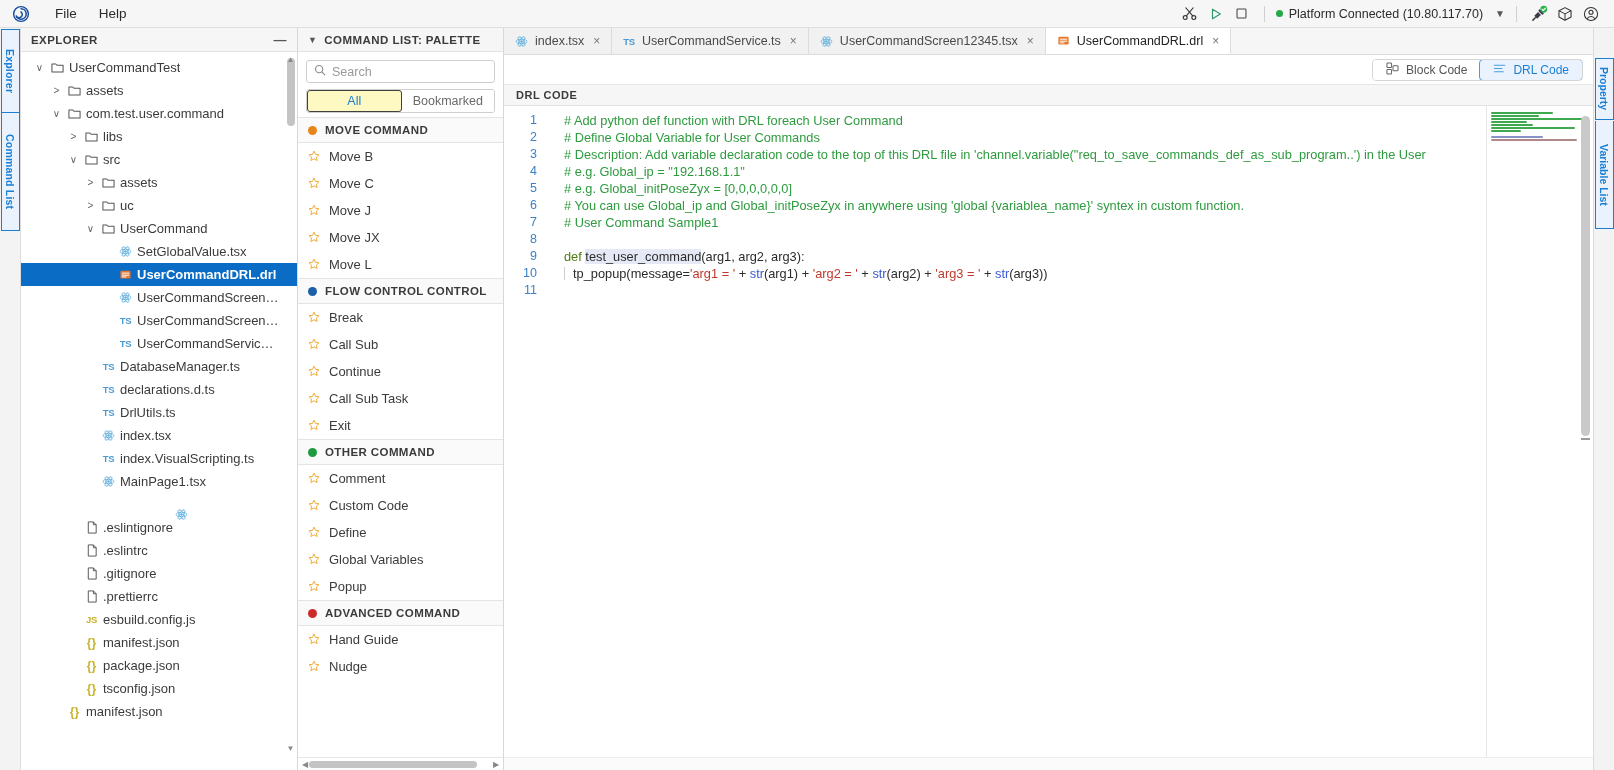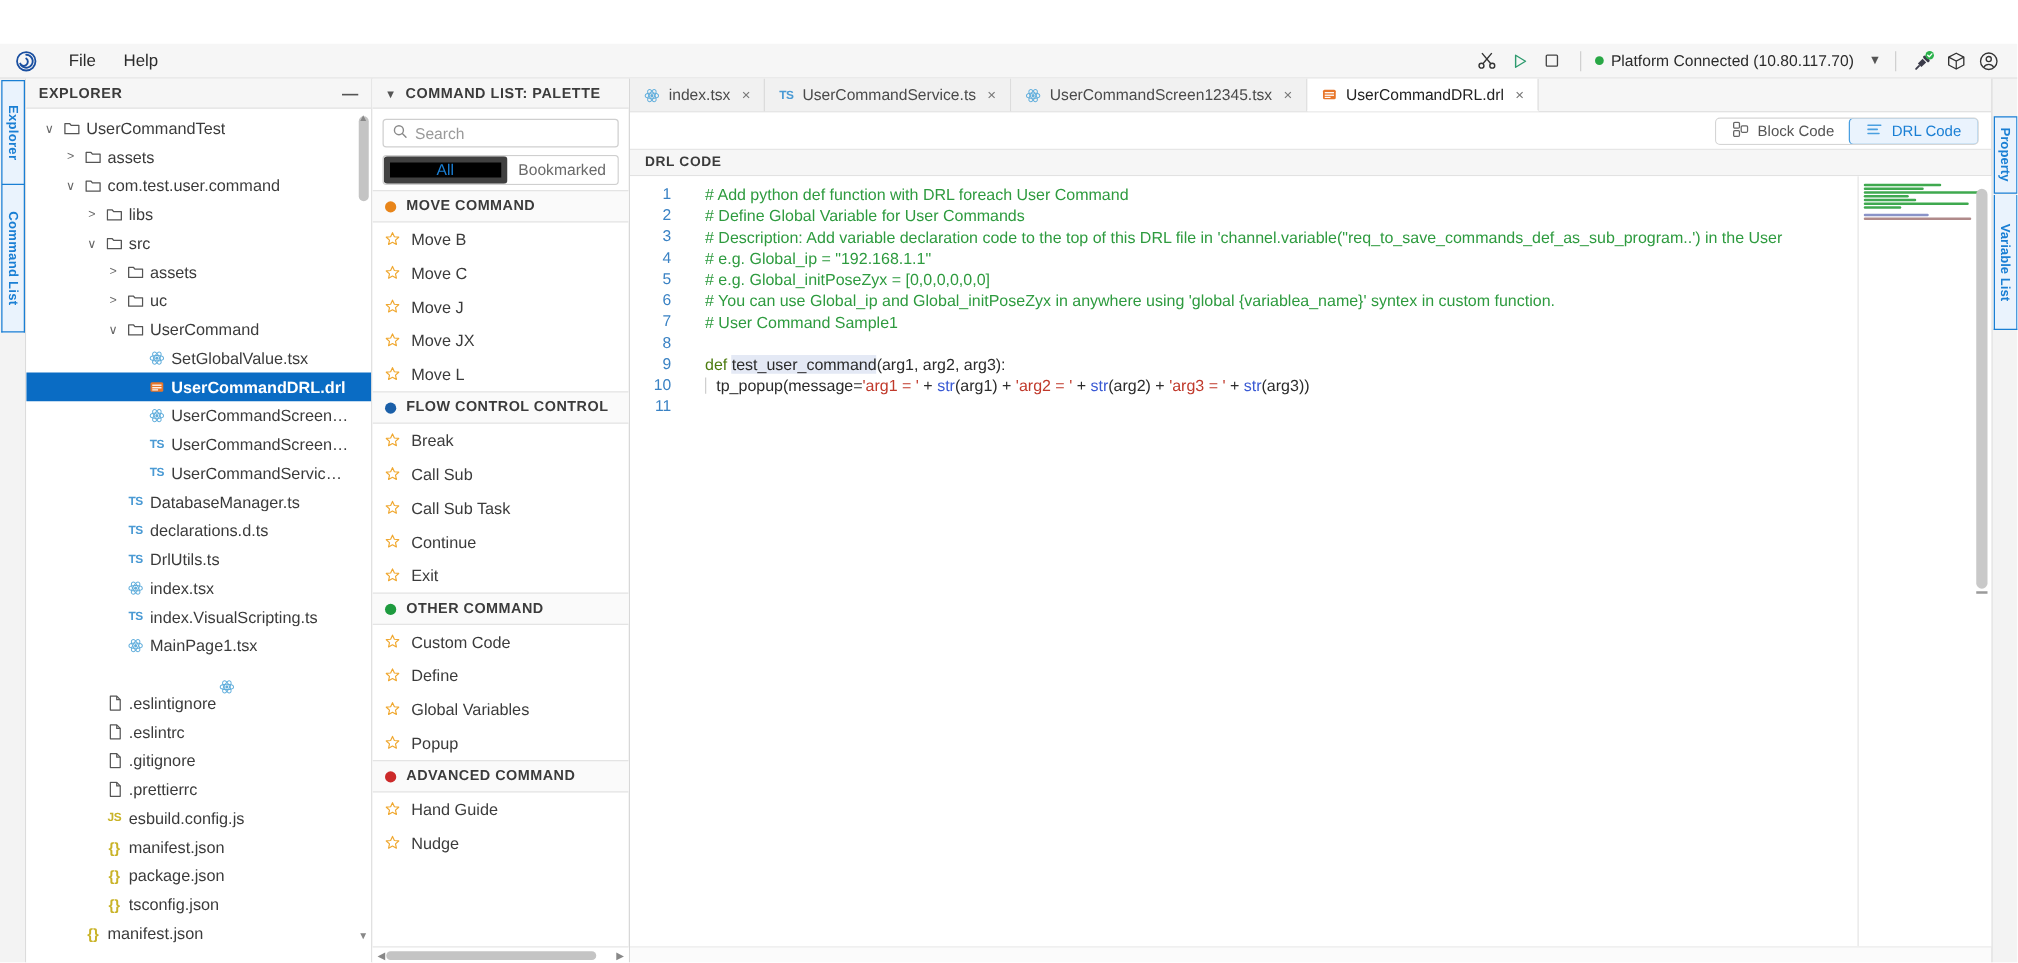--- a/index.html
+++ b/index.html
@@ -13,21 +13,20 @@
   }
   .app { width: 1614px; height: 770px; display: flex; flex-direction: column; position: relative; }
 
   
   .titlebar {
     height: 28px; min-height: 28px;
     background: #f6f6f6;
     border-bottom: 1px solid #dedede;
     display: flex; align-items: center;
     padding: 0 10px;
-    margin-top: 35px;
   }
   .app-logo { width: 22px; height: 22px; display: flex; align-items: center; justify-content: center; margin-right: 12px; }
   .menu-item {
     padding: 3px 11px; font-size: 13.5px; color: #2b2b2b; cursor: default;
     border-radius: 3px;
   }
   .tb-spacer { flex: 1; }
   .tb-icon {
     width: 26px; height: 22px; display: flex; align-items: center; justify-content: center;
     cursor: default; color: #444;
@@ -122,21 +121,21 @@
   }
   .search-box input::placeholder { color: #9a9a9a; }
   .seg {
     display: flex; margin: 0 8px 4px 8px; height: 24px;
     border: 1px solid #cfcfcf; border-radius: 3px; overflow: hidden;
   }
   .seg-btn {
     flex: 1; display: flex; align-items: center; justify-content: center;
     font-size: 12.5px; color: #6a6a6a; cursor: pointer; background: #fff;
   }
-  .seg-btn.active { background: #000000; color: #1a7fd4; border: 5px solid #404040; border-radius: 3px; }
+  .seg-btn.active { background: #fef9c3; color: #1a7fd4; border: 1px solid #404040; border-radius: 3px; }
   .cmd-scroll { flex: 1; overflow: hidden; position: relative; }
   .cat-head {
     height: 26px; display: flex; align-items: center; gap: 8px;
     padding: 0 10px; background: #fafafa;
     border-top: 1px solid #e4e4e4; border-bottom: 1px solid #e4e4e4;
     font-size: 11.5px; font-weight: bold; letter-spacing: .4px; color: #3b3b3b;
   }
   .cat-dot { width: 9px; height: 9px; border-radius: 50%; }
   .cmd-row {
     height: 27px; display: flex; align-items: center; gap: 9px;
@@ -678,37 +677,43 @@
             <div class="cmd-row">
               <span class="star"><svg width="12" height="12" viewBox="0 0 14 14">
                   <path d="M7 1.3 L8.75 5.1 L12.8 5.55 L9.8 8.3 L10.65 12.3 L7 10.25 L3.35 12.3 L4.2 8.3 L1.2 5.55 L5.25 5.1 Z" fill="none" stroke="#f0a830" stroke-width="1.1" stroke-linejoin="round"></path>
                 </svg></span>
               <span>Call Sub</span>
             </div>
             <div class="cmd-row">
               <span class="star"><svg width="12" height="12" viewBox="0 0 14 14">
                   <path d="M7 1.3 L8.75 5.1 L12.8 5.55 L9.8 8.3 L10.65 12.3 L7 10.25 L3.35 12.3 L4.2 8.3 L1.2 5.55 L5.25 5.1 Z" fill="none" stroke="#f0a830" stroke-width="1.1" stroke-linejoin="round"></path>
                 </svg></span>
+              <span>Continue</span>
+            </div>
+            <div class="cmd-row">
+              <span class="star"><svg width="12" height="12" viewBox="0 0 14 14">
+                  <path d="M7 1.3 L8.75 5.1 L12.8 5.55 L9.8 8.3 L10.65 12.3 L7 10.25 L3.35 12.3 L4.2 8.3 L1.2 5.55 L5.25 5.1 Z" fill="none" stroke="#f0a830" stroke-width="1.1" stroke-linejoin="round"></path>
+                </svg></span>
               <span>Call Sub Task</span>
-            </div>
-            <div class="cmd-row">
-              <span class="star"><svg width="12" height="12" viewBox="0 0 14 14">
-                  <path d="M7 1.3 L8.75 5.1 L12.8 5.55 L9.8 8.3 L10.65 12.3 L7 10.25 L3.35 12.3 L4.2 8.3 L1.2 5.55 L5.25 5.1 Z" fill="none" stroke="#f0a830" stroke-width="1.1" stroke-linejoin="round"></path>
-                </svg></span>
-              <span>Continue</span>
             </div>
             <div class="cmd-row">
               <span class="star"><svg width="12" height="12" viewBox="0 0 14 14">
                   <path d="M7 1.3 L8.75 5.1 L12.8 5.55 L9.8 8.3 L10.65 12.3 L7 10.25 L3.35 12.3 L4.2 8.3 L1.2 5.55 L5.25 5.1 Z" fill="none" stroke="#f0a830" stroke-width="1.1" stroke-linejoin="round"></path>
                 </svg></span>
               <span>Exit</span>
             </div>
             <div class="cat-head">
               <span class="cat-dot" style="background: rgb(30, 155, 63);"></span>
               <span>OTHER COMMAND</span>
+            </div>
+            <div class="cmd-row">
+              <span class="star"><svg width="12" height="12" viewBox="0 0 14 14">
+                  <path d="M7 1.3 L8.75 5.1 L12.8 5.55 L9.8 8.3 L10.65 12.3 L7 10.25 L3.35 12.3 L4.2 8.3 L1.2 5.55 L5.25 5.1 Z" fill="none" stroke="#f0a830" stroke-width="1.1" stroke-linejoin="round"></path>
+                </svg></span>
+              <span>Comment</span>
             </div>
             <div class="cmd-row">
               <span class="star"><svg width="12" height="12" viewBox="0 0 14 14">
                   <path d="M7 1.3 L8.75 5.1 L12.8 5.55 L9.8 8.3 L10.65 12.3 L7 10.25 L3.35 12.3 L4.2 8.3 L1.2 5.55 L5.25 5.1 Z" fill="none" stroke="#f0a830" stroke-width="1.1" stroke-linejoin="round"></path>
                 </svg></span>
               <span>Custom Code</span>
             </div>
             <div class="cmd-row">
               <span class="star"><svg width="12" height="12" viewBox="0 0 14 14">
                   <path d="M7 1.3 L8.75 5.1 L12.8 5.55 L9.8 8.3 L10.65 12.3 L7 10.25 L3.35 12.3 L4.2 8.3 L1.2 5.55 L5.25 5.1 Z" fill="none" stroke="#f0a830" stroke-width="1.1" stroke-linejoin="round"></path>

